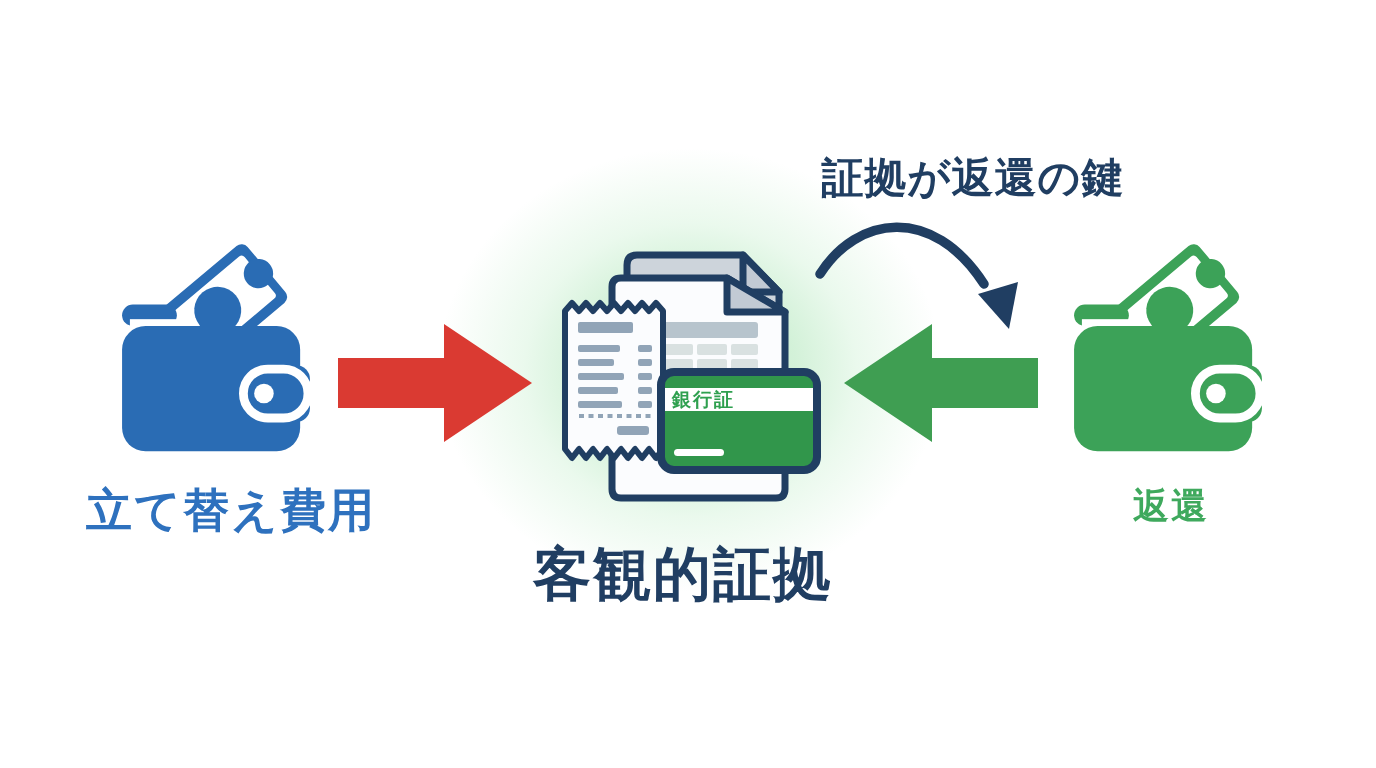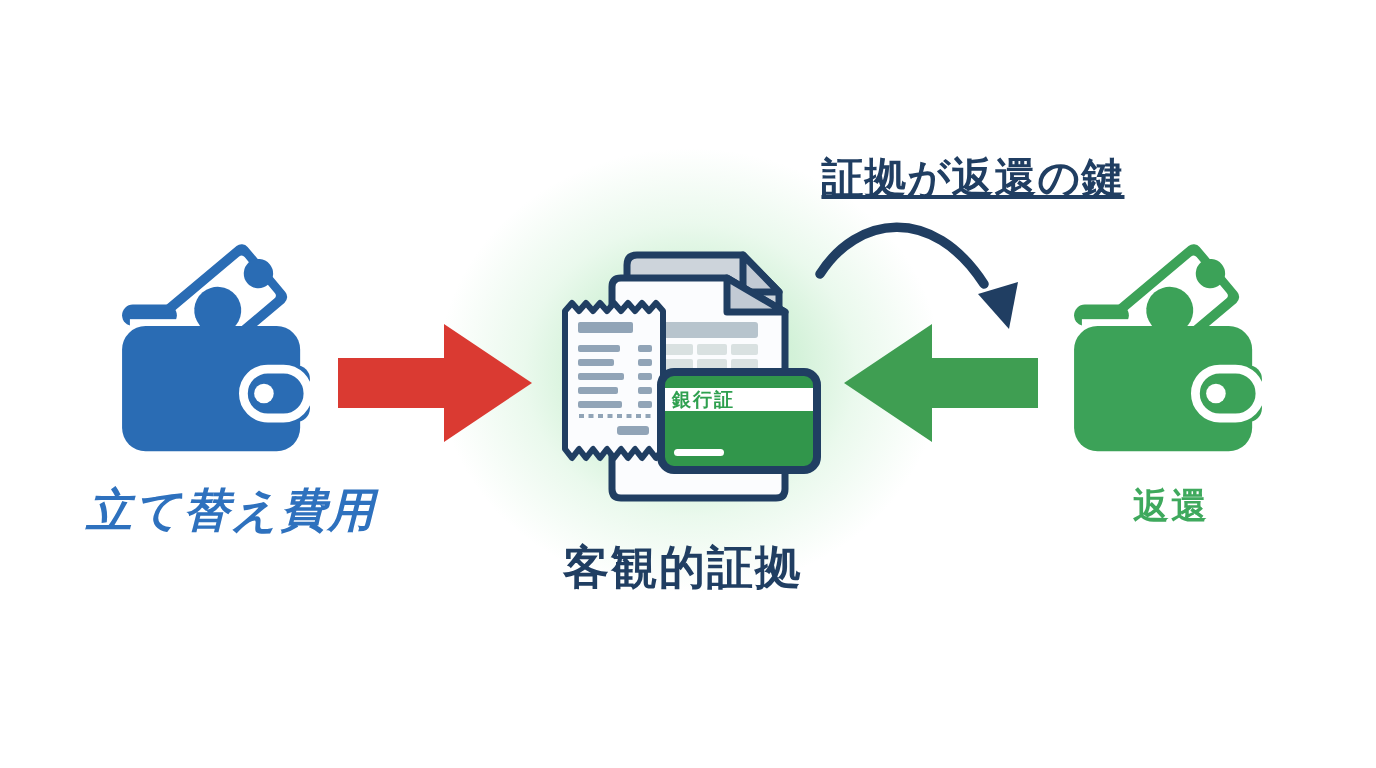--- a/index.html
+++ b/index.html
@@ -13,24 +13,24 @@
     background:radial-gradient(closest-side,
       rgba(126,215,142,0.52) 0%,
       rgba(126,215,142,0.34) 42%,
       rgba(140,222,155,0.18) 66%,
       rgba(140,222,155,0.0) 100%);
   }
   .label{
     transform:translateX(-50%);
     font-weight:800;letter-spacing:2px;white-space:nowrap;line-height:1.1;
   }
-  .label-expense{left:231px;top:485px;font-size:46px;color:var(--blue-text);font-style:italic;}
-  .label-evidence{left:683px;top:542px;font-size:46px;color:var(--navy);}
+  .label-expense{left:231px;top:485px;font-size:46px;color:var(--blue-text);}
+  .label-evidence{left:683px;top:542px;font-size:58px;color:var(--navy);}
   .label-refund{left:1171px;top:486px;font-size:36px;color:var(--green-text);}
-  .label-keynote{left:973px;top:155px;font-size:42px;color:var(--navy);letter-spacing:1px;text-decoration:underline;}
+  .label-keynote{left:973px;top:155px;font-size:42px;color:var(--navy);letter-spacing:1px;}
   .wallet-blue{color:var(--blue);}
   .wallet-green{color:var(--green-wallet);}
   .f-red{fill:var(--red);}
   .f-garrow{fill:var(--green-arrow);}
   .f-navy{fill:var(--navy);}
   .s-navy{stroke:var(--navy);}
   .f-page{fill:#FBFCFE;}
   .f-docgray{fill:var(--doc-gray);}
   .f-fold{fill:var(--fold-gray);}
   .f-th{fill:var(--table-header);}

